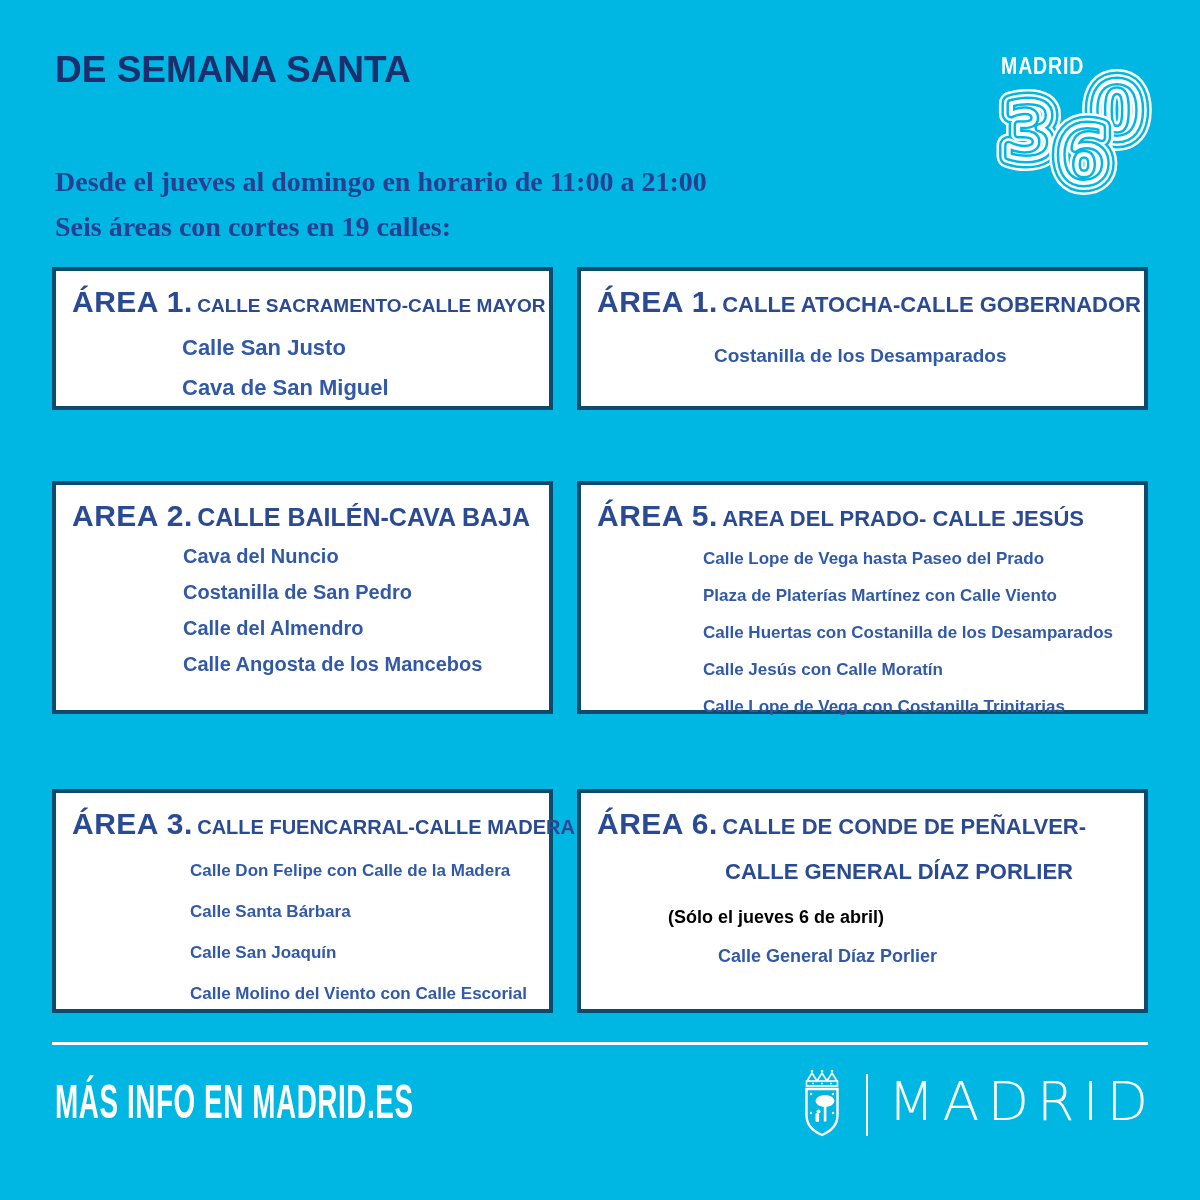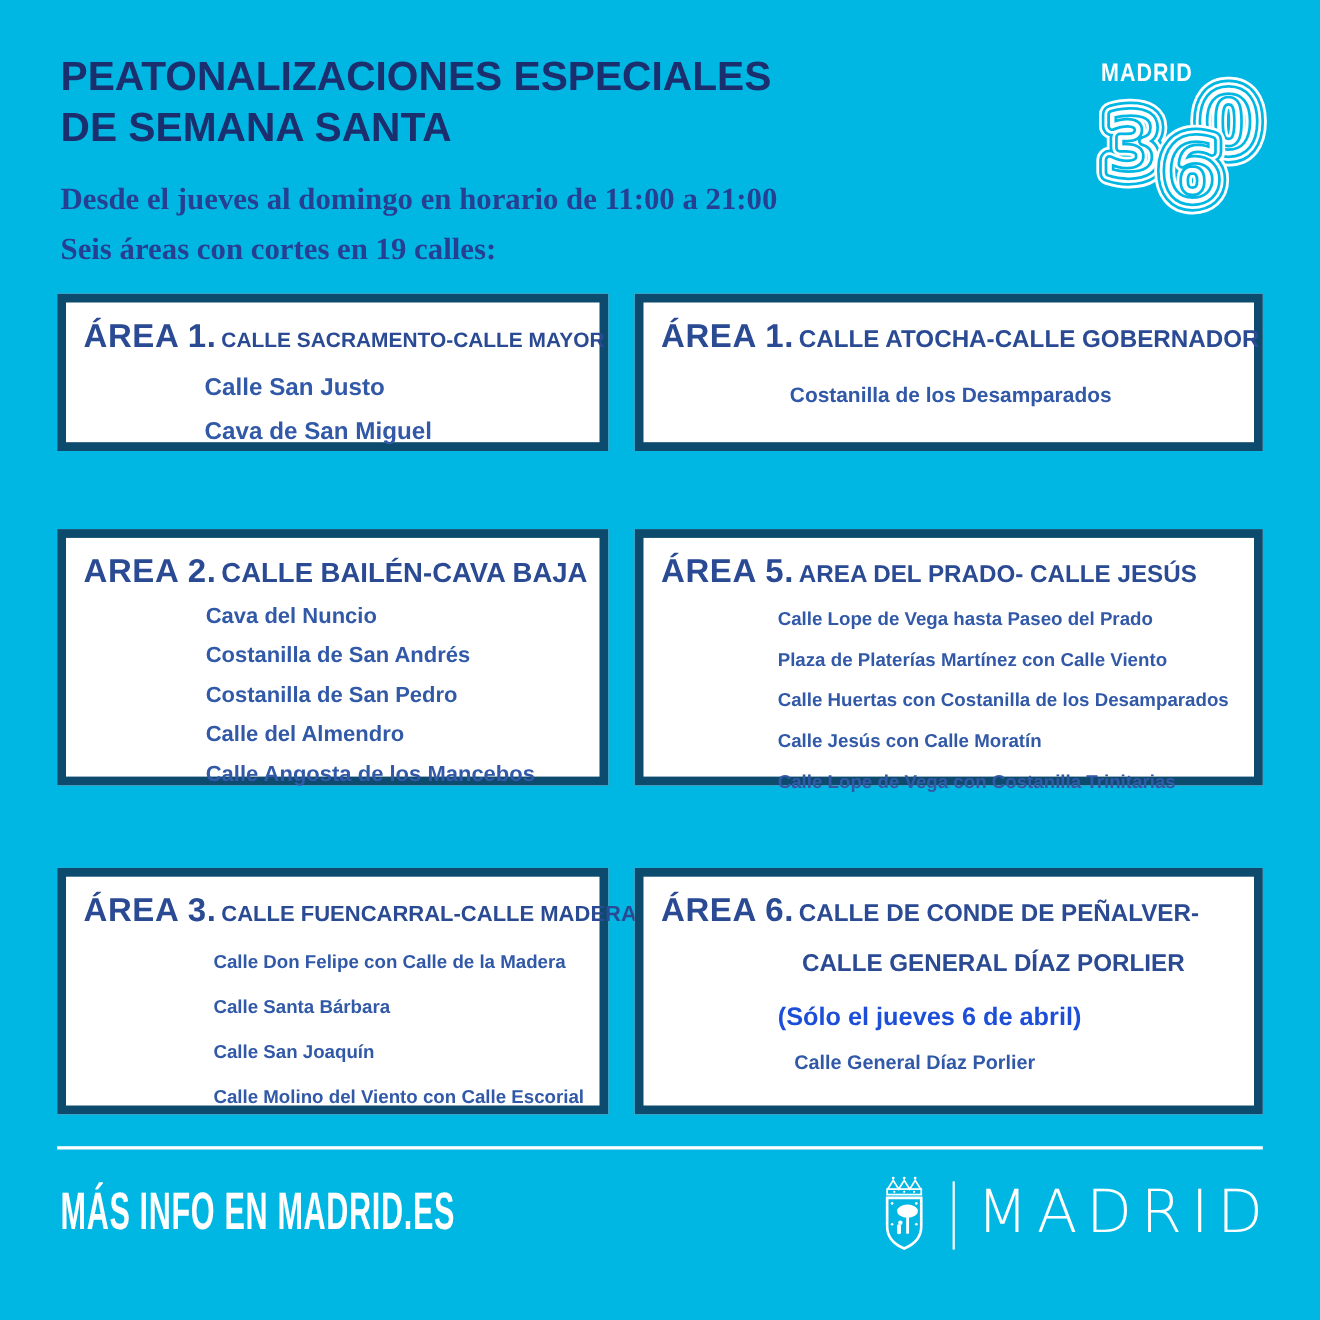--- a/index.html
+++ b/index.html
@@ -24,21 +24,21 @@
   }
   svg.logo-360{position:absolute;left:988px;top:58px;width:172px;height:148px;}
   svg.logo-360 text{
     font-family:"DejaVu Sans",sans-serif;font-weight:bold;font-size:76px;
     fill:none;stroke-linejoin:round;stroke-linecap:round;text-anchor:middle;
   }
   .sw{stroke:#ffffff}
   .sc{stroke:#00b7e3}
   
   .box{
-    position:absolute;background:#ffffff;border:8px solid #0c4a6e;
+    position:absolute;background:#ffffff;border:4px solid #0c4a6e;
     box-sizing:border-box;padding:14px 16px;color:#2a4a93;
   }
   #a1{left:52px;top:267px;width:501px;height:143px}
   #a4{left:577px;top:267px;width:571px;height:143px}
   #a2{left:52px;top:481px;width:501px;height:233px}
   #a5{left:577px;top:481px;width:571px;height:233px}
   #a3{left:52px;top:789px;width:501px;height:224px}
   #a6{left:577px;top:789px;width:571px;height:224px}
   .box-title{white-space:nowrap;}
   .area-label{font-size:30px;font-weight:bold;letter-spacing:.5px;}
@@ -55,41 +55,40 @@
   #a1 .street{margin-bottom:14px}
   #a2 .streets{margin-top:12px;padding-left:111px;font-size:20px}
   #a2 .street{margin-bottom:13px}
   #a3 .streets{margin-top:20px;padding-left:118px;font-size:17px}
   #a3 .street{margin-bottom:21px}
   #a4 .streets{margin-top:26px;padding-left:117px;font-size:19px}
   #a5 .streets{margin-top:16px;padding-left:106px;font-size:17px}
   #a5 .street{margin-bottom:17px}
   #a6 .streets{margin-top:18px;padding-left:121px;font-size:18px}
   .a6-line2{margin-top:18px;margin-left:128px;font-weight:bold;font-size:22px;color:#2a4a93;}
-  .a6-note{margin-top:22px;margin-left:106px;font-size:23px;font-weight:bold;color:#1d4ed8;}
+  .a6-note{margin-top:22px;margin-left:71px;font-size:18px;font-weight:bold;color:#000000;}
   
   .rule{position:absolute;left:52px;top:1042px;width:1096px;height:3px;background:#fff;}
   .info{
     position:absolute;left:55px;top:1074px;color:#fff;font-weight:bold;font-size:48px;
     transform:scaleX(.58);transform-origin:0 0;letter-spacing:1px;white-space:nowrap;
   }
   svg.crest{position:absolute;left:799px;top:1068px;width:46px;height:70px;}
   .vbar{position:absolute;left:866px;top:1074px;width:2px;height:62px;background:#fff;}
   .wordmark{
     position:absolute;left:888px;top:1070px;color:#fff;font-size:54px;font-weight:200;
     font-family:"DejaVu Sans",sans-serif;letter-spacing:8px;white-space:nowrap;
   }
 </style>
 </head>
 <body>
 
 <div id="canvas">
 
   <div class="title">
-    <div>PEATONALIZACIONES ESPECIALES</div>
     <div>DE SEMANA SANTA</div>
   </div>
   <div class="subtitle">
     <div>Desde el jueves al domingo en horario de 11:00 a 21:00</div>
     <div>Seis áreas con cortes en 19 calles:</div>
   </div>
 
   <div>
     <div class="logo-word">MADRID</div>
     <svg class="logo-360" viewBox="0 0 172 148" aria-hidden="true">
@@ -135,21 +134,20 @@
     </div>
   </section>
 
   <section class="box" id="a2">
     <div class="box-title">
       <span class="area-label">AREA 2.</span>
       <span class="area-sub">CALLE BAILÉN-CAVA BAJA</span>
     </div>
     <div class="streets">
       <div class="street">Cava del Nuncio</div>
-      <div class="street">Costanilla de San Andrés</div>
       <div class="street">Costanilla de San Pedro</div>
       <div class="street">Calle del Almendro</div>
       <div class="street">Calle Angosta de los Mancebos</div>
     </div>
   </section>
 
   <section class="box" id="a5">
     <div class="box-title">
       <span class="area-label">ÁREA 5.</span>
       <span class="area-sub">AREA DEL PRADO- CALLE JESÚS</span>

